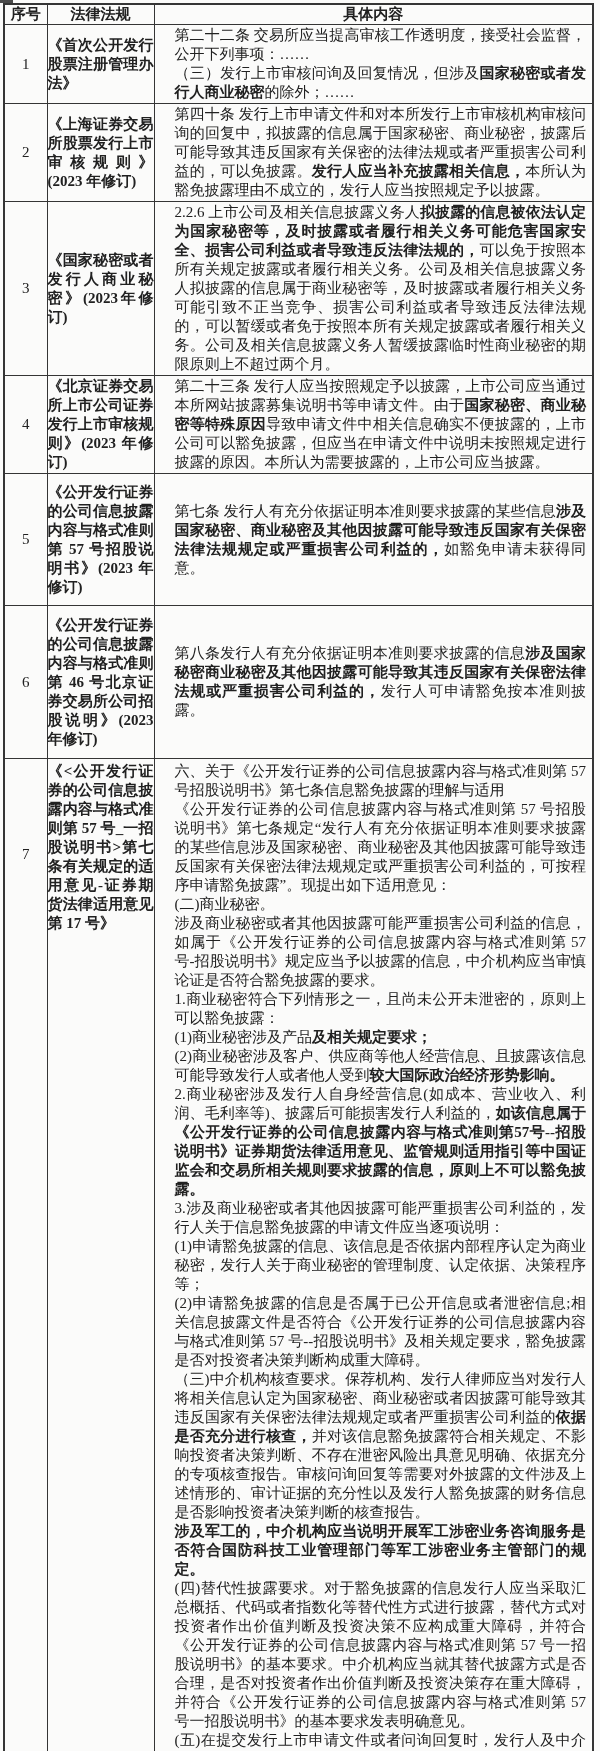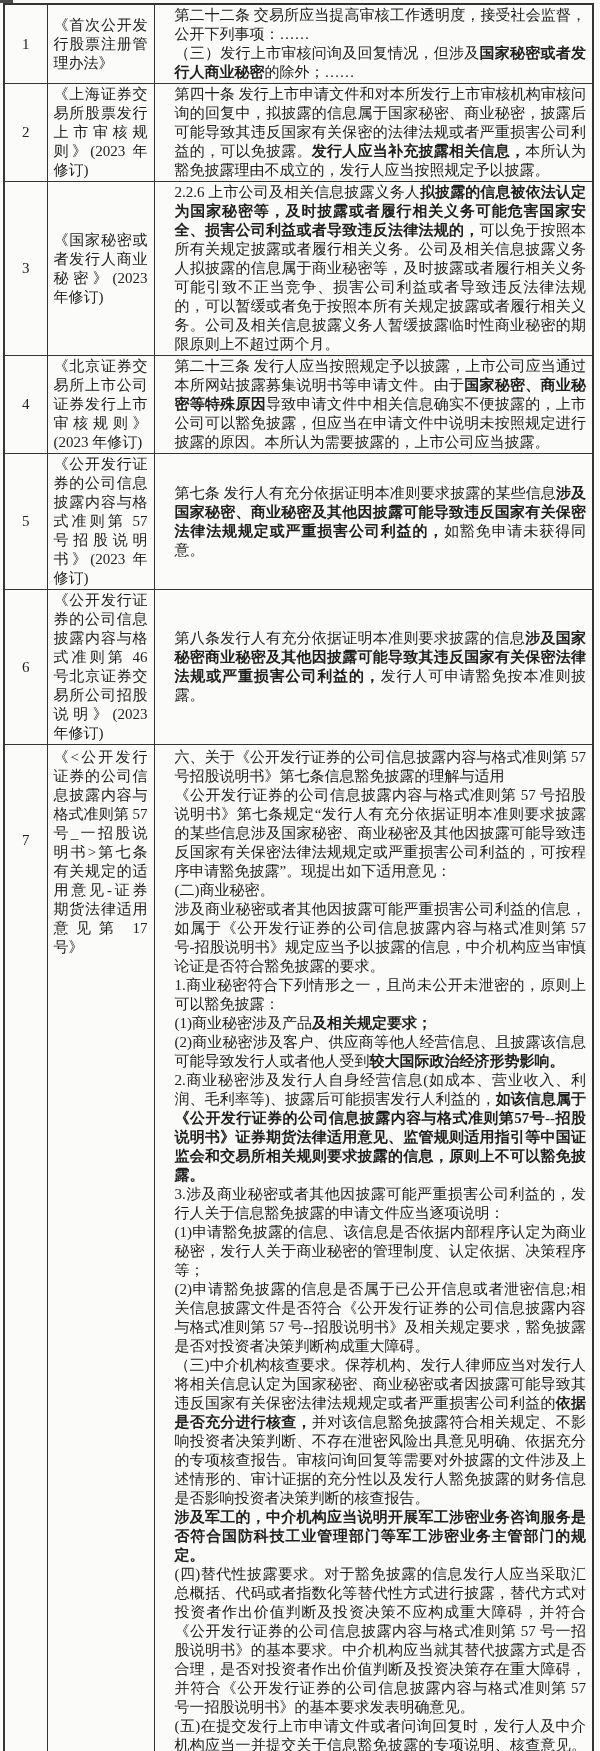--- a/index.html
+++ b/index.html
@@ -17,21 +17,21 @@
   .reg th,.reg td{
     border:1px solid #353535;
     font-size:15px;line-height:19px;
     vertical-align:middle;
     padding:0 5px;
   }
   .reg th{
     font-weight:bold;text-align:center;height:19px;padding:0 2px;
   }
   td.num{text-align:center;padding:0;}
-  td.law{text-align:justify;padding:1px 6px;}
+  td.law{text-align:justify;padding:1px 0;font-weight:bold;}
   td.content{text-align:justify;white-space:pre-wrap;padding:1px 6px 1px 20px;}
   .b{font-weight:bold;}
   tr.rh{height:19px;}
   tr.r1{height:75px;}
   tr.r2{height:96px;}
   tr.r3{height:169px;}
   tr.r4{height:98px;}
   tr.r5{height:132px;}
   tr.r6{height:153px;}
   tr.r7{height:1000px;}
@@ -43,20 +43,25 @@
 
 <div class="corner-mark"></div>
 
 <table class="reg">
   <colgroup>
     <col style="width:43px">
       <col style="width:107px">
       <col style="width:439px">
   </colgroup>
   <tbody>
+      <tr class="rh">
+    <th>序号</th>
+    <th>法律法规</th>
+    <th>具体内容</th>
+  </tr>
   <tr class="r1">
     <td class="num">1</td>
     <td class="law">《首次公开发行股票注册管理办法》</td>
     <td class="content"><span>第二十二条 交易所应当提高审核工作透明度，接受社会监督，公开下列事项：……
 （三）发行上市审核问询及回复情况，但涉及</span><span class="b">国家秘密或者发行人商业秘密</span><span>的除外；……</span></td>
   </tr>
   <tr class="r2">
     <td class="num">2</td>
     <td class="law">《上海证券交易所股票发行上市审核规则》(2023 年修订)</td>
     <td class="content"><span>第四十条 发行上市申请文件和对本所发行上市审核机构审核问询的回复中，拟披露的信息属于国家秘密、商业秘密，披露后可能导致其违反国家有关保密的法律法规或者严重损害公司利益的，可以免披露。</span><span class="b">发行人应当补充披露相关信息，</span><span>本所认为豁免披露理由不成立的，发行人应当按照规定予以披露。</span></td>

